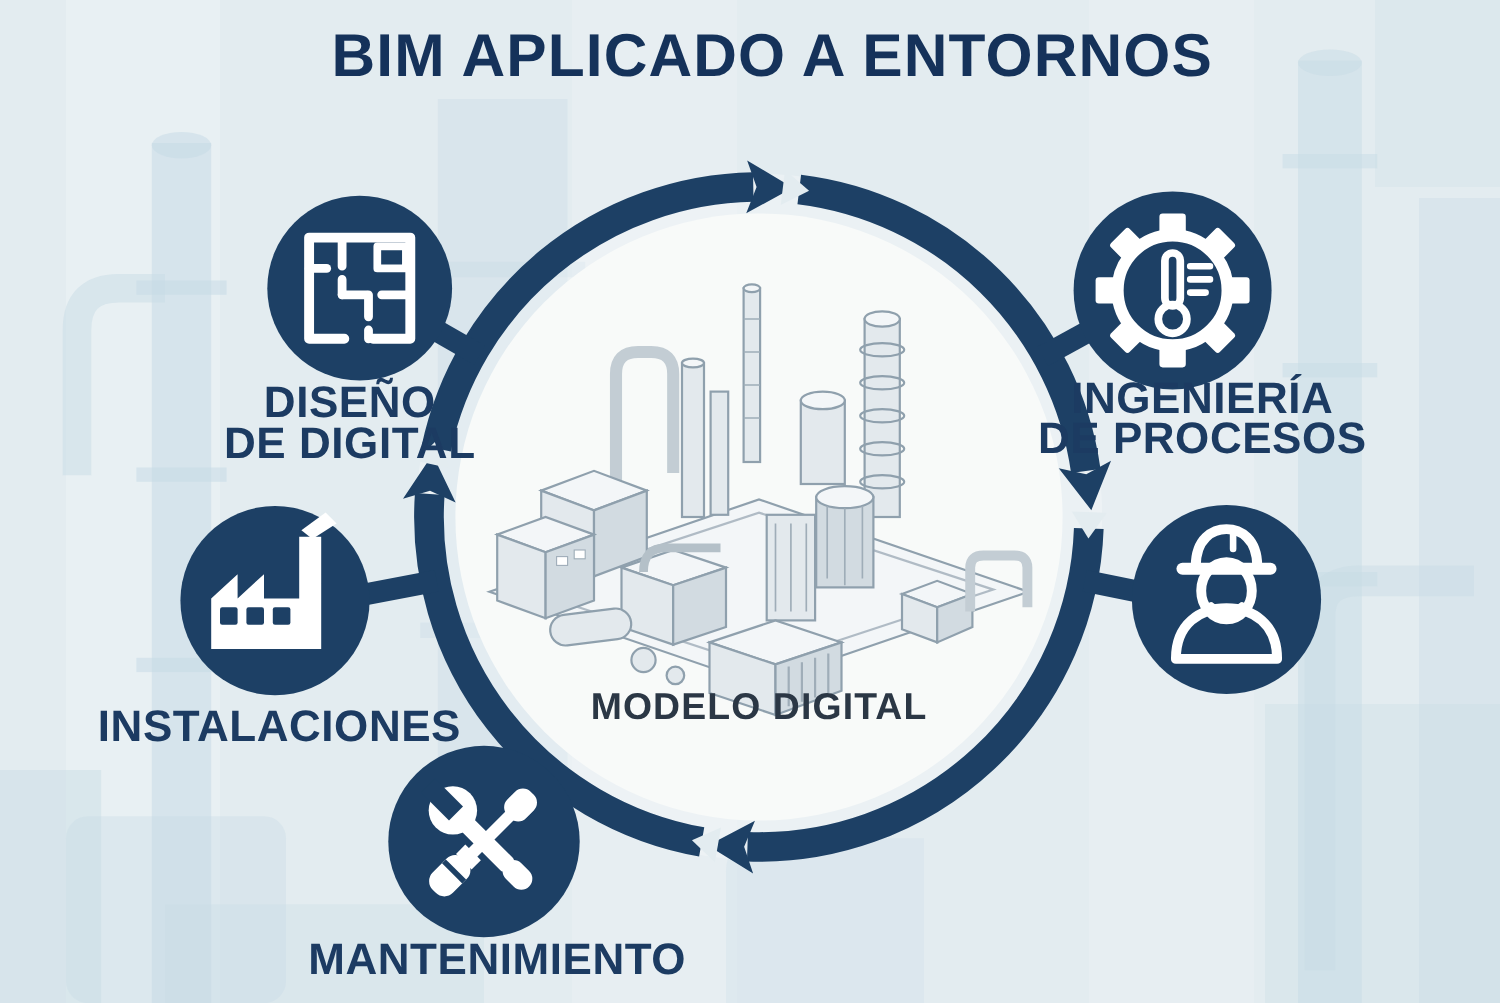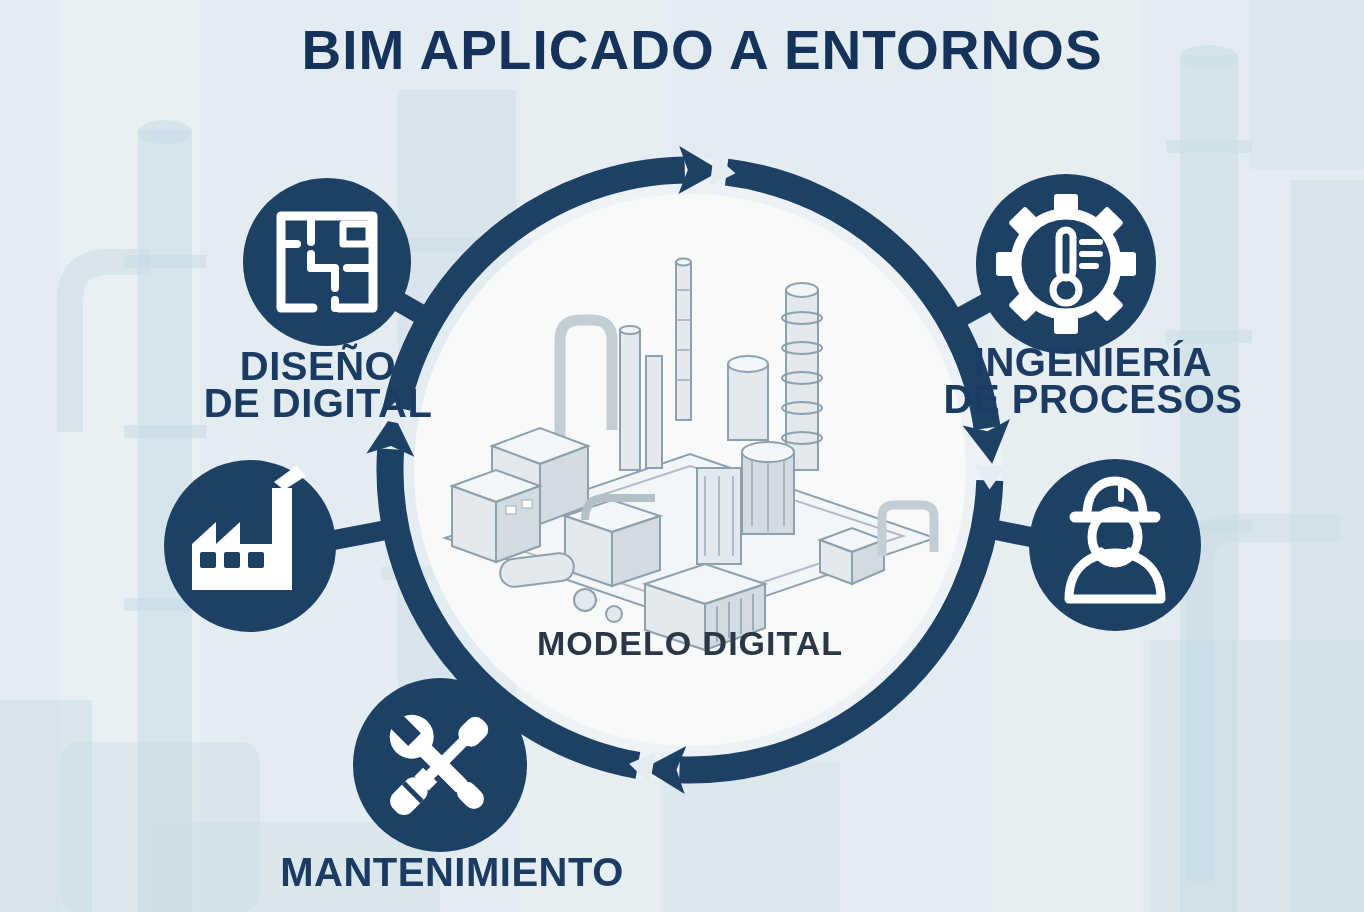--- a/index.html
+++ b/index.html
@@ -244,19 +244,22 @@
     <div>DISEÑO</div>
     <div>DE DIGITAL</div>
   </div>
 
   <div class="txt node-label lbl-ingenieria">
     <div>INGENIERÍA</div>
     <div>DE PROCESOS</div>
   </div>
 
 
+  <div class="txt node-label lbl-instalaciones">
+    <div>INSTALACIONES</div>
+  </div>
 
   <div class="txt center-label">MODELO DIGITAL</div>
 
   <div class="txt node-label lbl-mantenimiento">
     <div>MANTENIMIENTO</div>
   </div>
 </div>
 
 </body></html>

